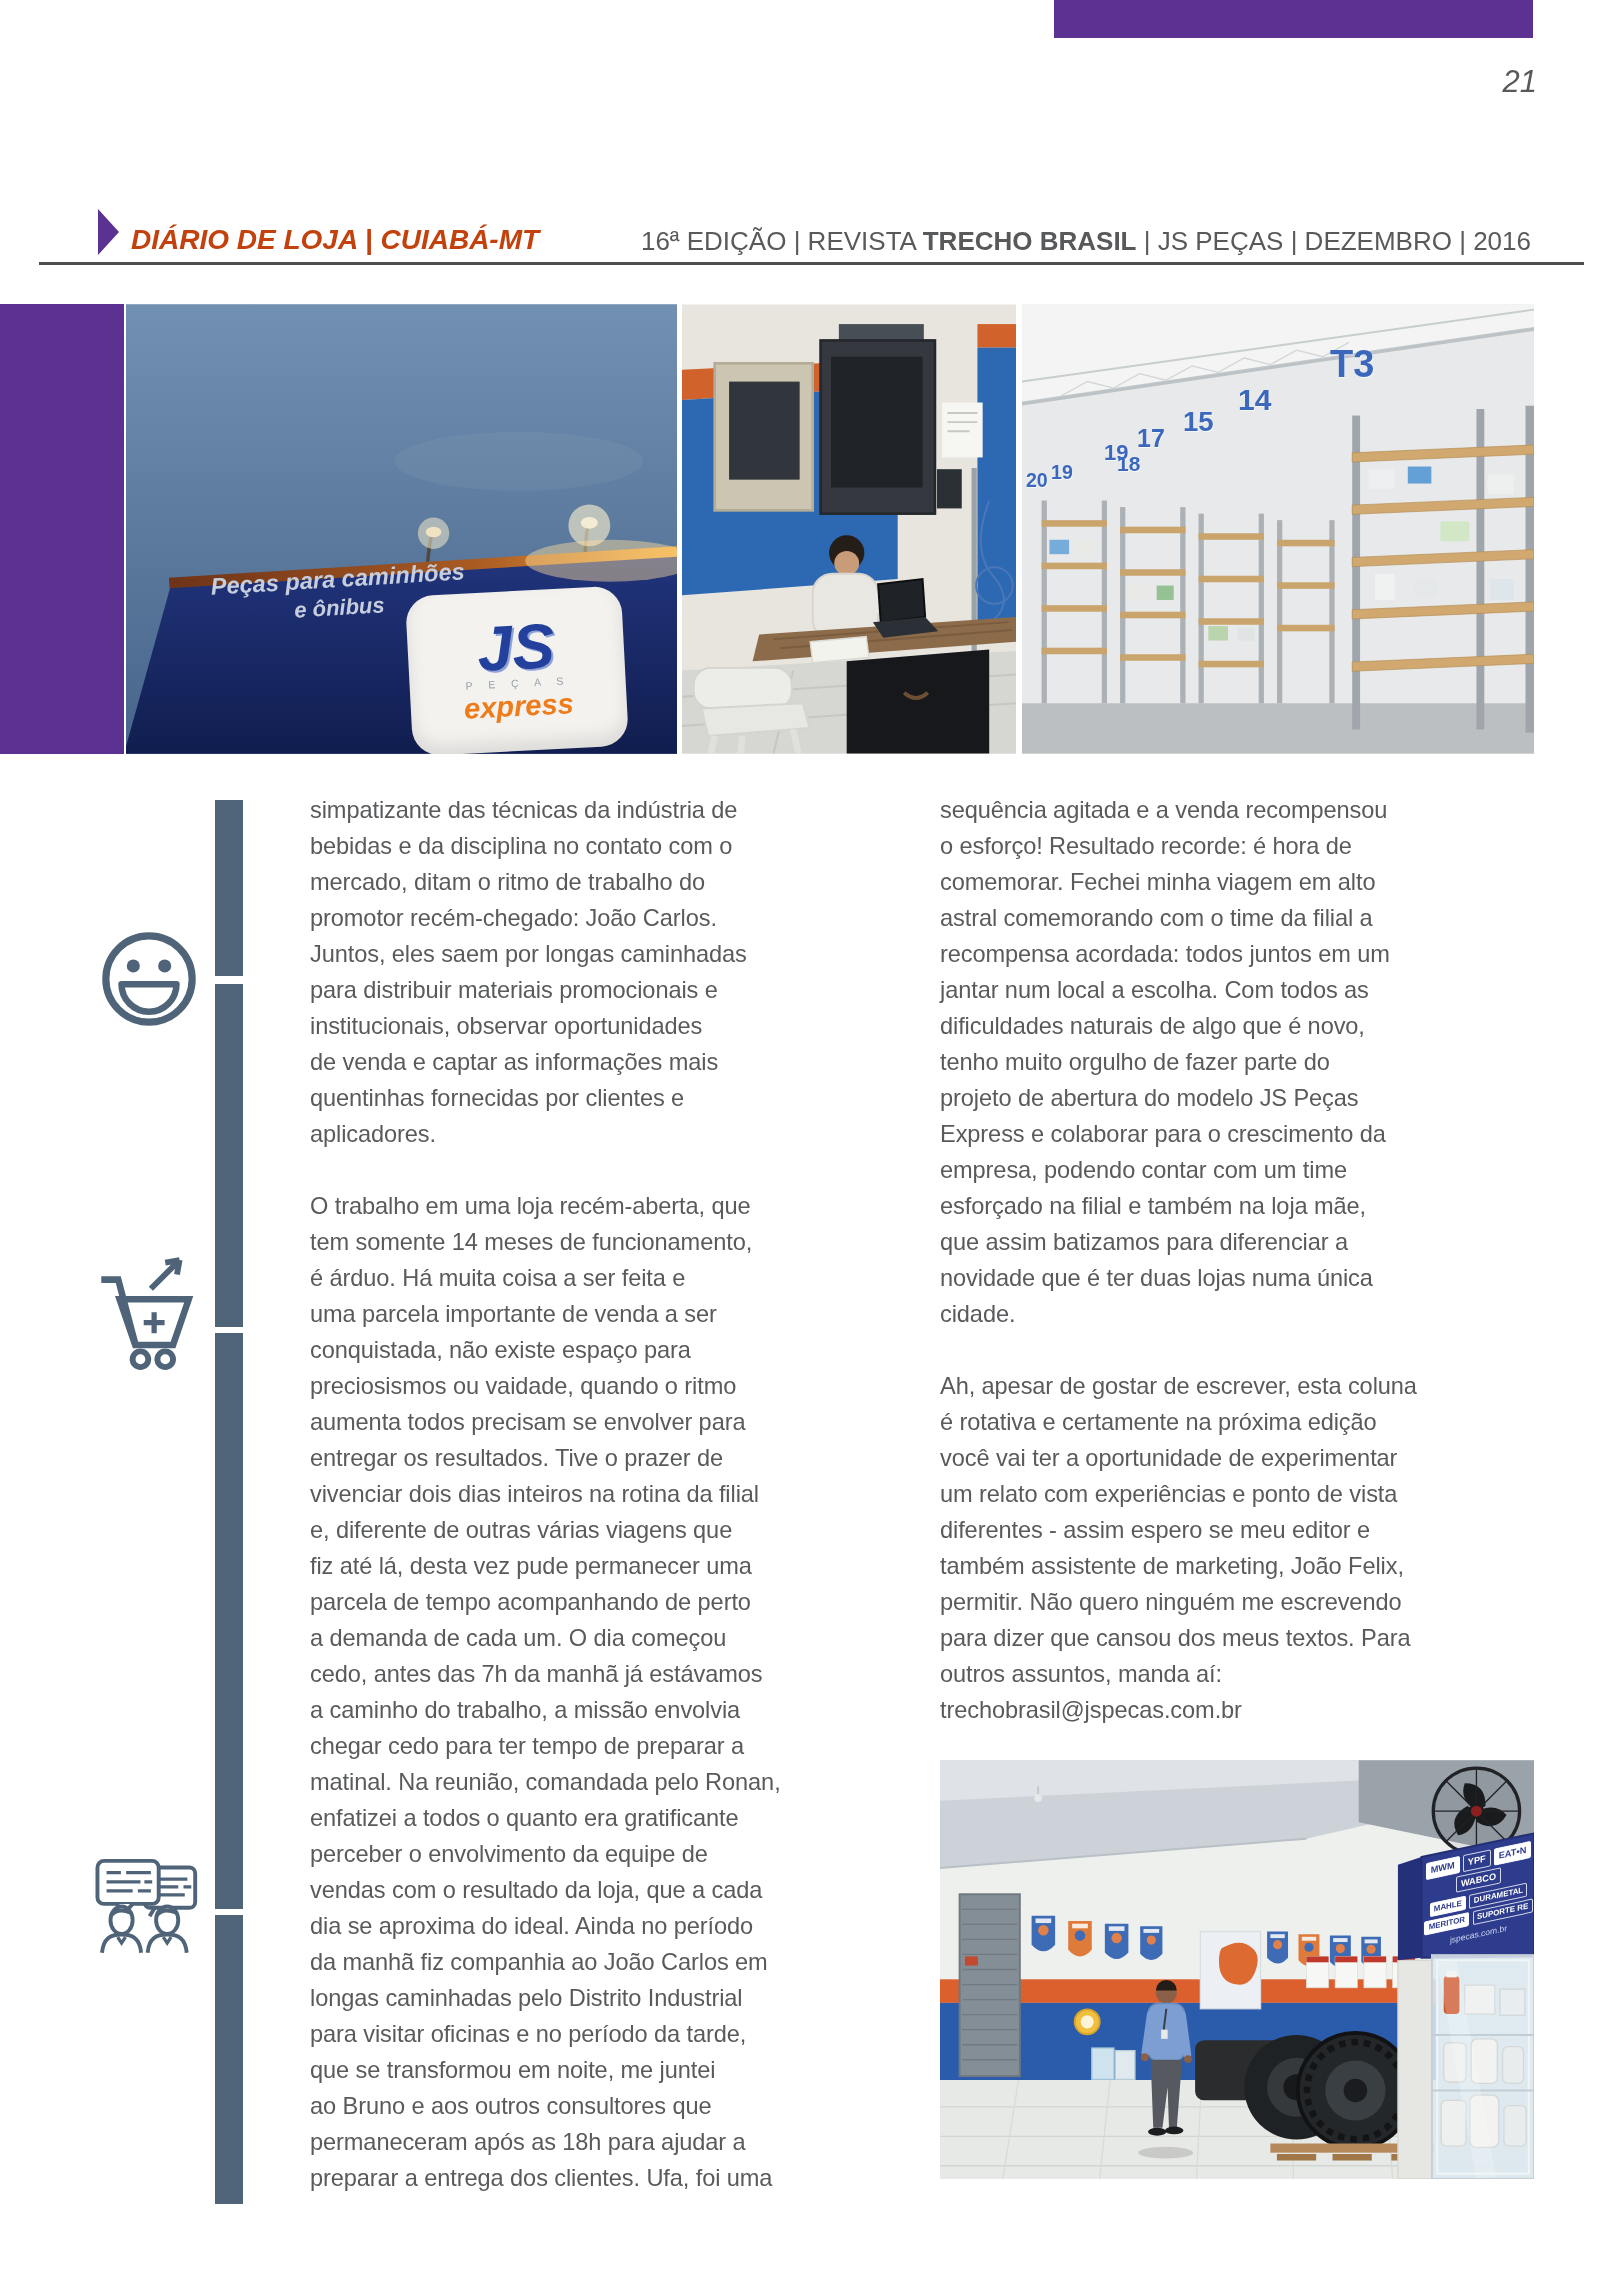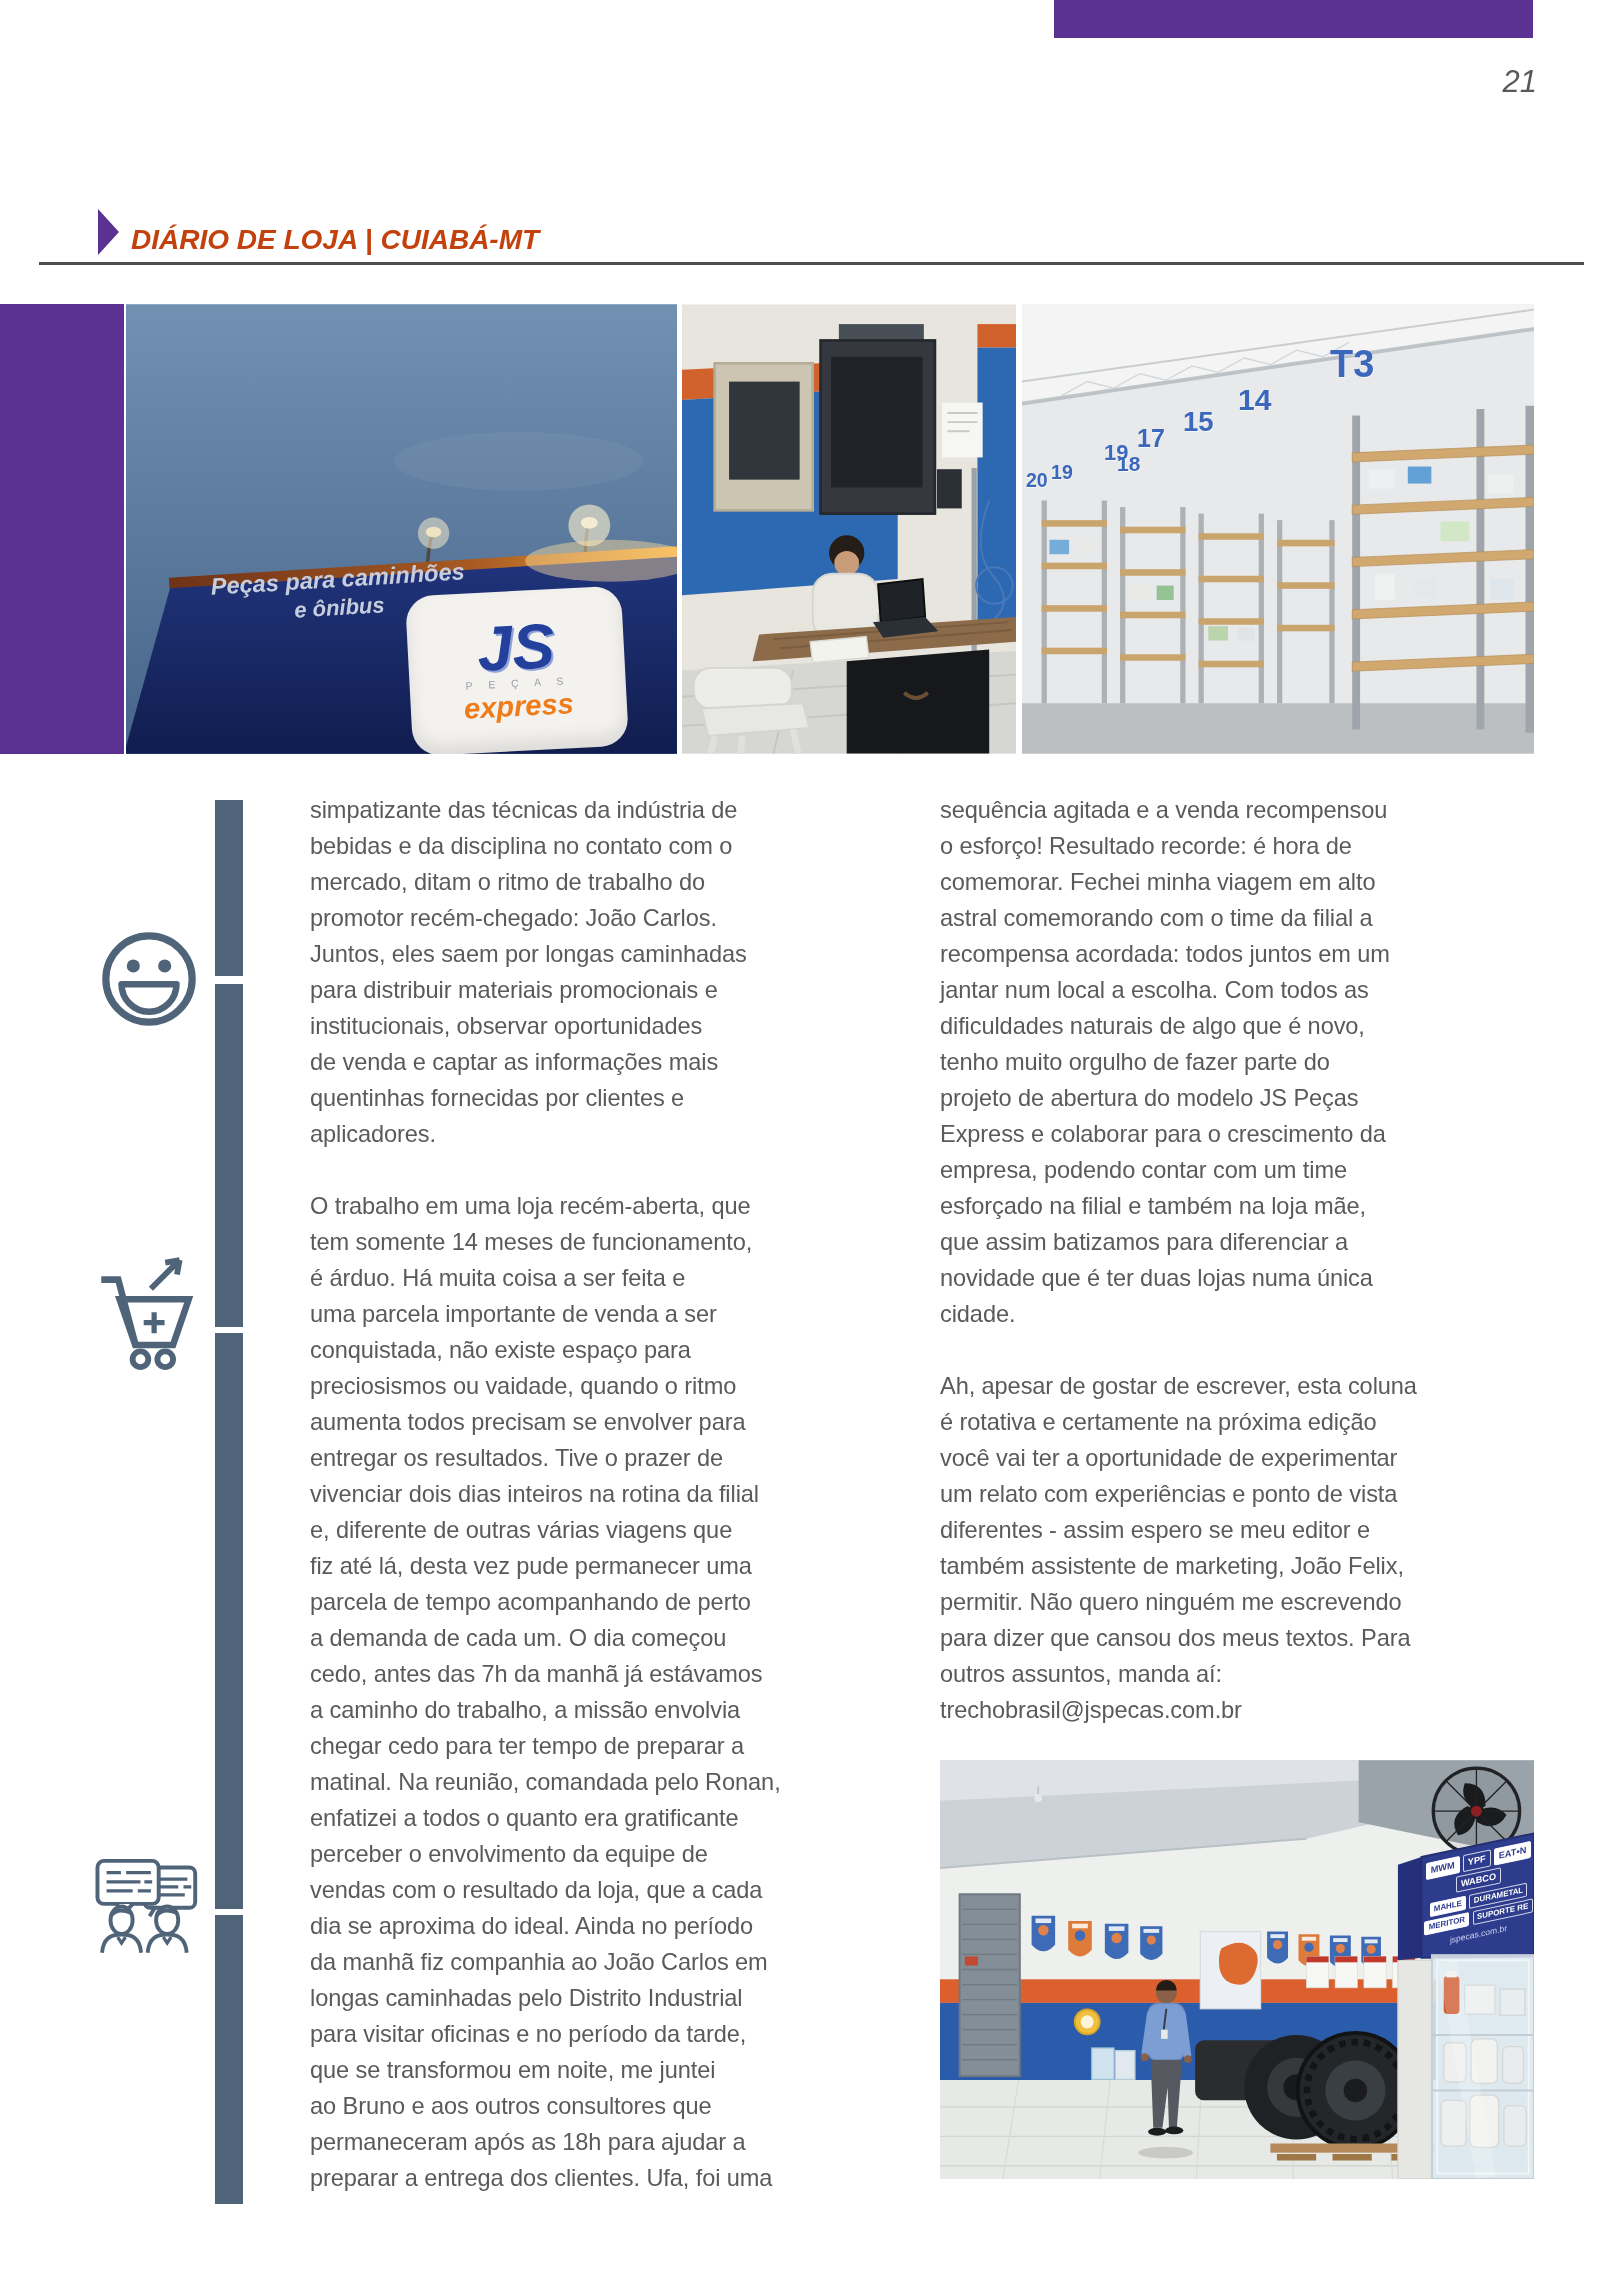--- a/index.html
+++ b/index.html
@@ -71,20 +71,21 @@
 </head>
 <body>
 
 <div class="page">
 
   <div class="corner-block"></div>
   <div class="page-number">21</div>
 
   <div class="header-arrow"></div>
   <div class="section-title">DIÁRIO DE LOJA | CUIABÁ-MT</div>
+  <div class="edition-info"><span>16ª EDIÇÃO | REVISTA </span><b>TRECHO BRASIL</b><span> | JS PEÇAS | DEZEMBRO | 2016</span></div>
   <div class="header-rule"></div>
 
   <div class="strip-purple"></div>
 
   <div class="photo photo1">
     <svg width="551" height="450" viewBox="0 0 842 687">
       <defs>
         <linearGradient id="sky" x1="0" y1="0" x2="0" y2="1">
           <stop offset="0" stop-color="#7290b2"></stop>
             <stop offset="1" stop-color="#47658a"></stop>

